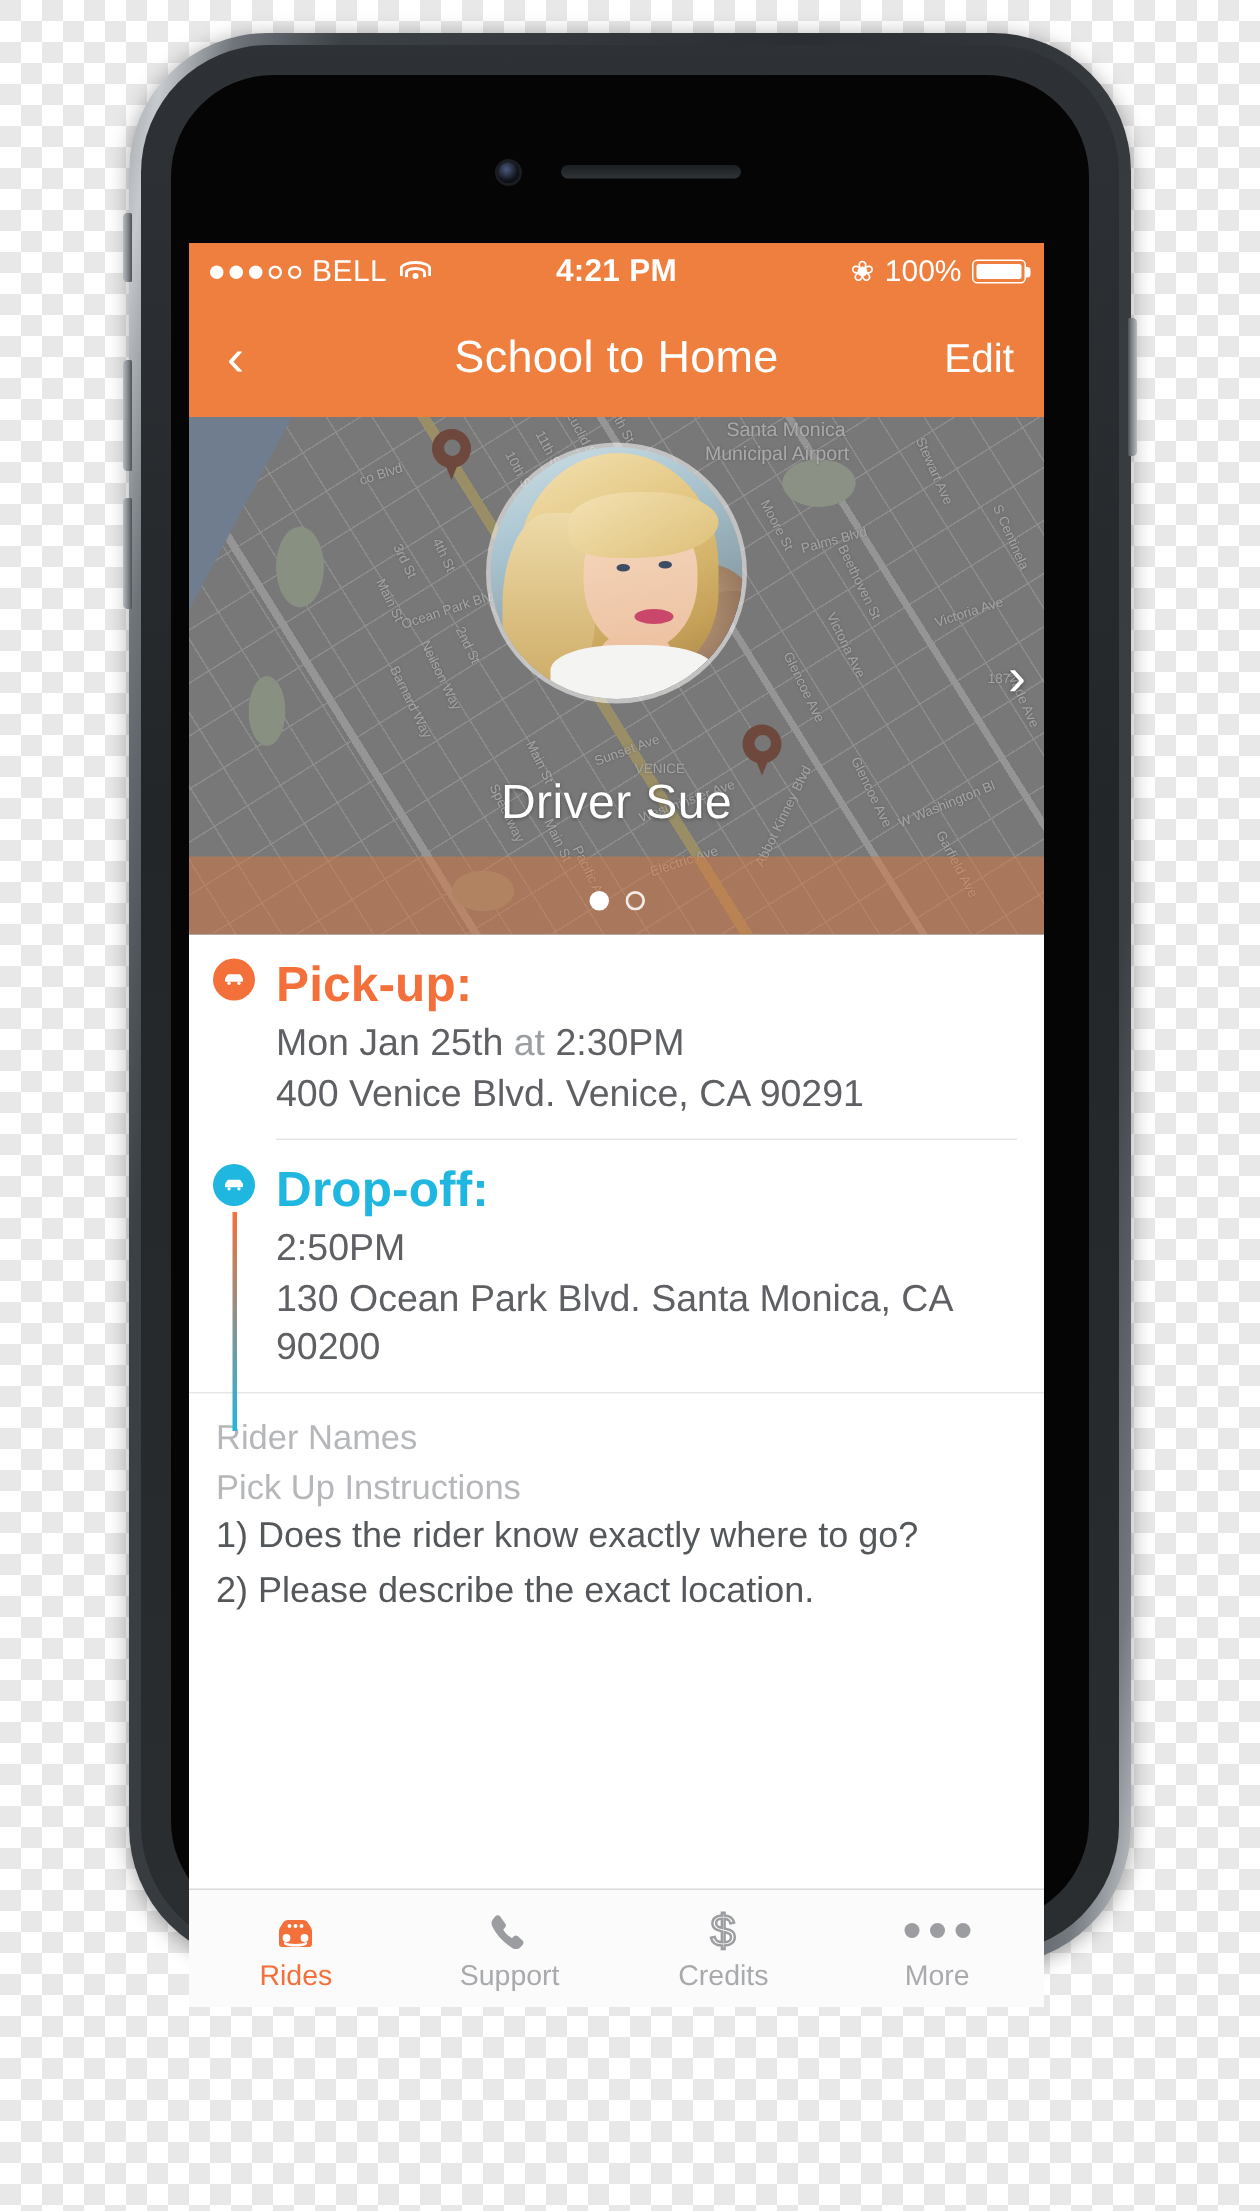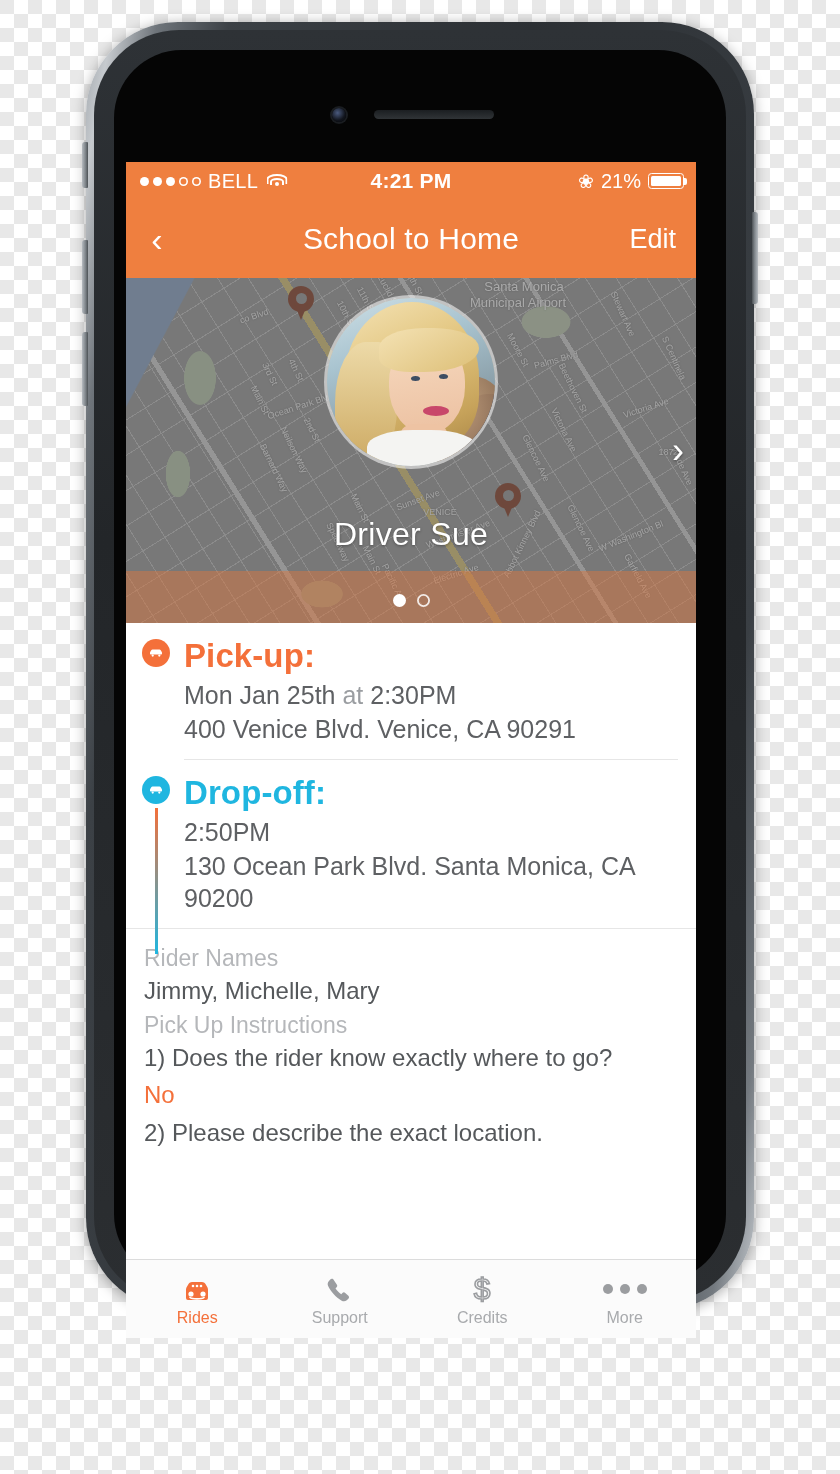--- a/index.html
+++ b/index.html
@@ -236,21 +236,21 @@
   .field-value.accent{color:#f4703a;}
 
   
   #tabbar{
     position:absolute;left:0;right:0;bottom:0;height:78px;
     background:#fbfbfb;border-top:1px solid #dcdcdc;
     display:flex;
   }
   .tab{flex:1;display:flex;flex-direction:column;align-items:center;justify-content:center;gap:3px;cursor:pointer;}
   .tab .ticon{height:34px;display:flex;align-items:flex-end;justify-content:center;}
-  .tab .tlabel{font-size:16px;color:#a8aaad;}
+  .tab .tlabel{font-size:19px;color:#a8aaad;}
   .tab.active .tlabel{color:#f4703a;}
   .tab svg{display:block;}
   .dots3{display:flex;gap:7px;align-items:center;height:34px;}
   .dots3 i{width:10px;height:10px;border-radius:50%;background:#9b9da0;display:block;}
 </style>
 </head>
 <body>
 
 <div id="phone">
   <div class="side-btn mute"></div>
@@ -281,21 +281,21 @@
       <span class="carrier">BELL</span>
       <span class="wifi">
           <b></b>
           <b></b>
           <b></b>
         </span>
     </div>
     <div class="sb-center">4:21 PM</div>
     <div class="sb-right">
       <span class="bt">❀</span>
-      <span class="batt-pct">21%</span>
+      <span class="batt-pct">100%</span>
       <span class="batt">
           <span></span>
         </span>
     </div>
   </div>
 
   <div id="navbar">
     <div id="back">‹</div>
     <div id="navtitle">School to Home</div>
     <div id="edit">Edit</div>
@@ -407,24 +407,22 @@
       </span>
       <h3>Drop-off:</h3>
       <p>2:50PM</p>
       <p>130 Ocean Park Blvd. Santa Monica, CA 90200</p>
     </div>
 
     <div class="divider full"></div>
 
     <div id="info">
       <div class="field-label">Rider Names</div>
-      <div class="field-value">Jimmy, Michelle, Mary</div>
       <div class="field-label">Pick Up Instructions</div>
       <div class="field-value">1) Does the rider know exactly where to go?</div>
-      <div class="field-value accent">No</div>
       <div class="field-value">2) Please describe the exact location.</div>
     </div>
   </div>
 
   <div id="tabbar">
     <div class="tab active">
       <span class="ticon">
         <svg width="34" height="28" viewBox="0 0 34 28">
             <path fill="#f4703a" d="M6 11.5c0-1 .4-2 .9-2.8l1.8-2.9C9.4 4.7 10.6 4 12 4h10c1.4 0 2.6.7 3.3 1.8l1.8 2.9c.5.8.9 1.8.9 2.8V20a2 2 0 0 1-2 2H8a2 2 0 0 1-2-2v-8.5z"></path>
             <circle cx="11" cy="16" r="2.6" fill="#fff"></circle>

